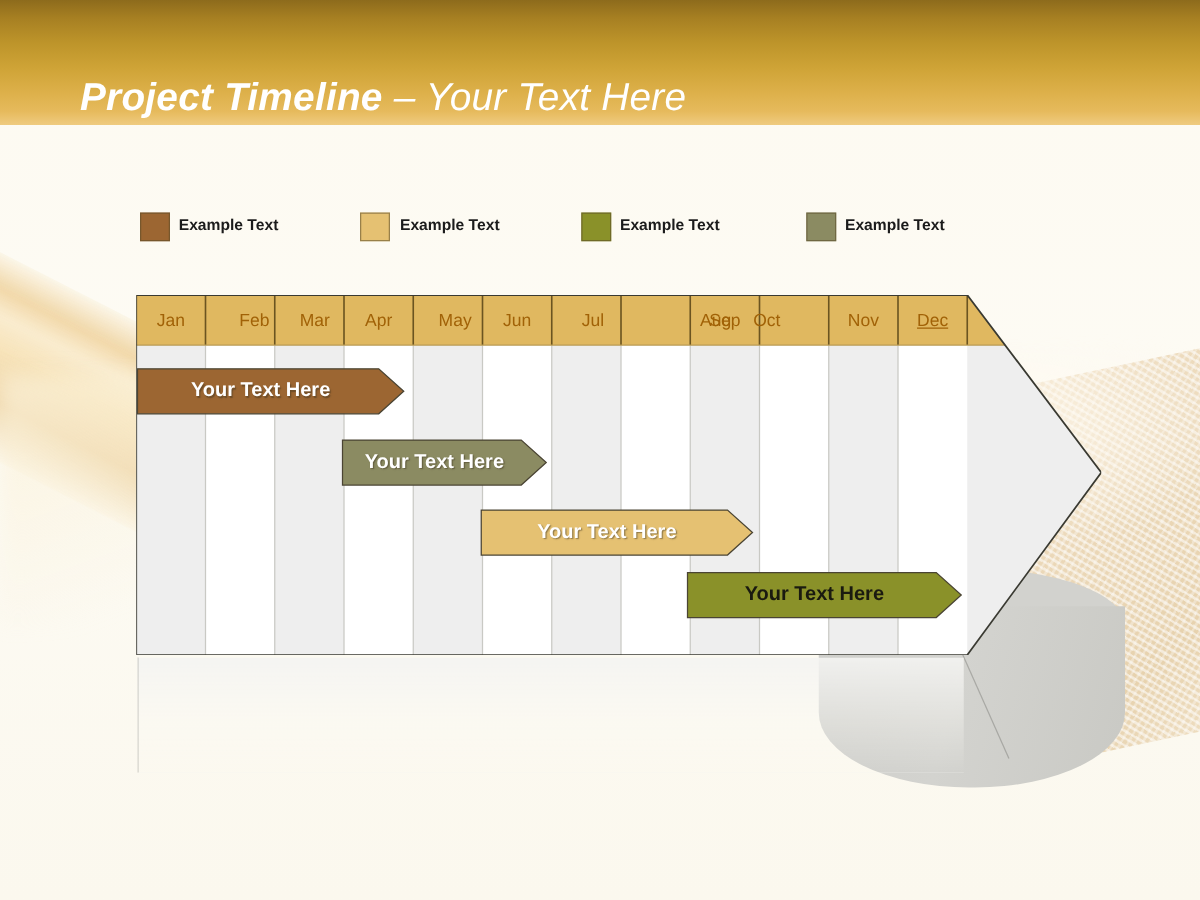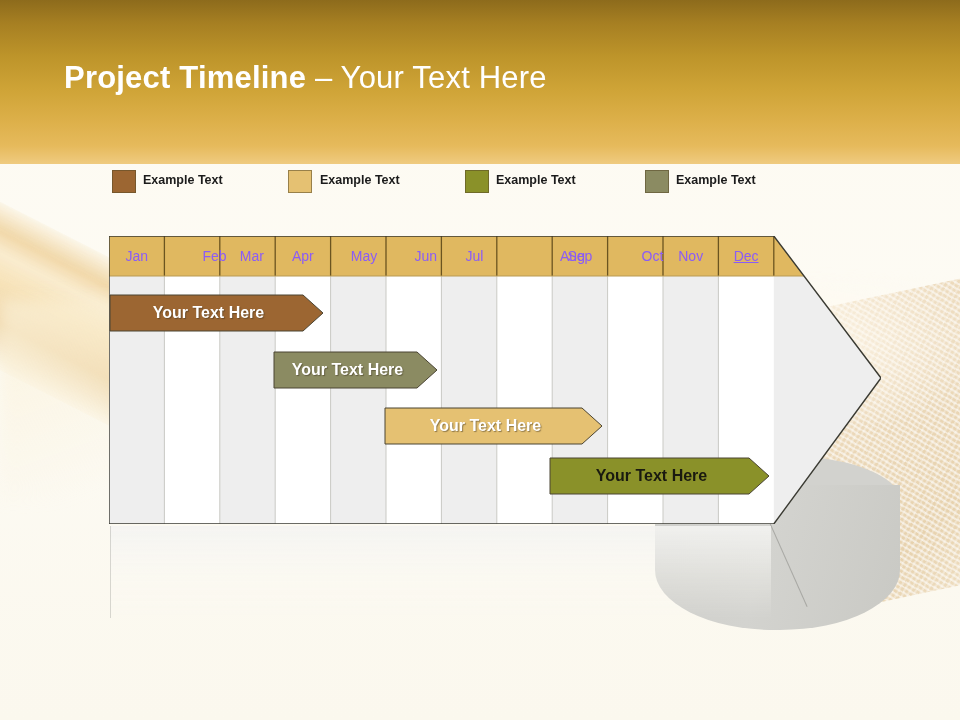--- a/index.html
+++ b/index.html
@@ -111,25 +111,26 @@
     left: 110px; top: 526px;
     width: 660px; height: 92px;
     background: linear-gradient(180deg, rgba(244,244,242,0.9) 0%, rgba(250,249,244,0.35) 55%, rgba(253,250,242,0) 100%);
     border-left: 1px solid rgba(170,170,165,0.45);
   }
 
   
   #header-band {
     position: absolute;
     left: 0; top: 0;
-    width: 960px; height: 164px;
+    width: 960px; height: 100px;
     background: linear-gradient(180deg,
       #8d6b1c 0%, #a67f22 14%, #bd942a 34%,
       #cfa437 55%, #ddb04a 74%, #e6ba5c 89%, #efcb80 100%);
     z-index: 2;
+    font-style: italic;
   }
   #page-title {
     position: absolute;
     left: 64px; top: 60px;
     font-size: 31px;
     color: #ffffff;
     letter-spacing: 0.2px;
     white-space: nowrap;
   }
   #page-title .t-bold { font-weight: bold; }
@@ -163,21 +164,21 @@
     position: absolute;
     left: 109px; top: 236px;
     width: 772px; height: 288px;
     z-index: 3;
   }
   #chart-svg { position: absolute; left: 0; top: 0; }
 
   .month-label {
     position: absolute;
     font-size: 14px;
-    color: #8b5cf6;
+    color: #a16207;
     text-align: center;
     line-height: 40px;
     white-space: nowrap;
   }
 
   
   .bar { position: absolute; }
   .bar-text {
     position: absolute;
     inset: 0;
@@ -265,29 +266,29 @@
       </g>
     <g id="svg-bars">
         <path d="M1,59 L194,59 L214,77 L194,95 L1,95 Z" fill="#9c6632" stroke="#4a4433" stroke-width="1"></path>
         <path d="M165,116 L308,116 L328,134 L308,152 L165,152 Z" fill="#8b8b62" stroke="#4a4433" stroke-width="1"></path>
         <path d="M276,172 L473,172 L493,190 L473,208 L276,208 Z" fill="#e5c172" stroke="#4a4433" stroke-width="1"></path>
         <path d="M441,222 L640,222 L660,240 L640,258 L441,258 Z" fill="#8a9129" stroke="#4a4433" stroke-width="1"></path>
       </g>
   </svg>
   <div id="month-labels">
       <div class="month-label" style="left: 0px; top: 0px; width: 55.4px;">Jan</div>
-      <div class="month-label" style="left: 70px; top: 0px; width: 71px;">Feb</div>
+      <div class="month-label" style="left: 59px; top: 0px; width: 71px;">Feb</div>
       <div class="month-label" style="left: 110.8px; top: 0px; width: 64px;">Mar</div>
       <div class="month-label" style="left: 166.2px; top: 0px; width: 55.4px;">Apr</div>
       <div class="month-label" style="left: 221.6px; top: 0px; width: 67px;">May</div>
-      <div class="month-label" style="left: 277px; top: 0px; width: 55.4px; padding-left: 12px;">Jun</div>
+      <div class="month-label" style="left: 277px; top: 0px; width: 55.4px;">Jun</div>
       <div class="month-label" style="left: 332.4px; top: 0px; width: 66px;">Jul</div>
       <div class="month-label" style="left: 387.8px; top: 0px; width: 55.4px; margin-left: 48px;">Aug</div>
       <div class="month-label" style="left: 443.2px; top: 0px; width: 55.4px;">Sep</div>
-      <div class="month-label" style="left: 517px; top: 0px; width: 53px;">Oct</div>
+      <div class="month-label" style="left: 478px; top: 0px; width: 53px;">Oct</div>
       <div class="month-label" style="left: 554px; top: 0px; width: 55.4px;">Nov</div>
       <div class="month-label" style="left: 609.4px; top: 0px; width: 55.4px; text-decoration: underline;">Dec</div>
     </div>
   <div id="bar-labels">
       <div class="bar" style="left: 1px; top: 59px; width: 213px; height: 36px;">
         <div class="bar-text light">Your  Text Here</div>
       </div>
       <div class="bar" style="left: 165px; top: 116px; width: 163px; height: 36px;">
         <div class="bar-text light">Your  Text Here</div>
       </div>

